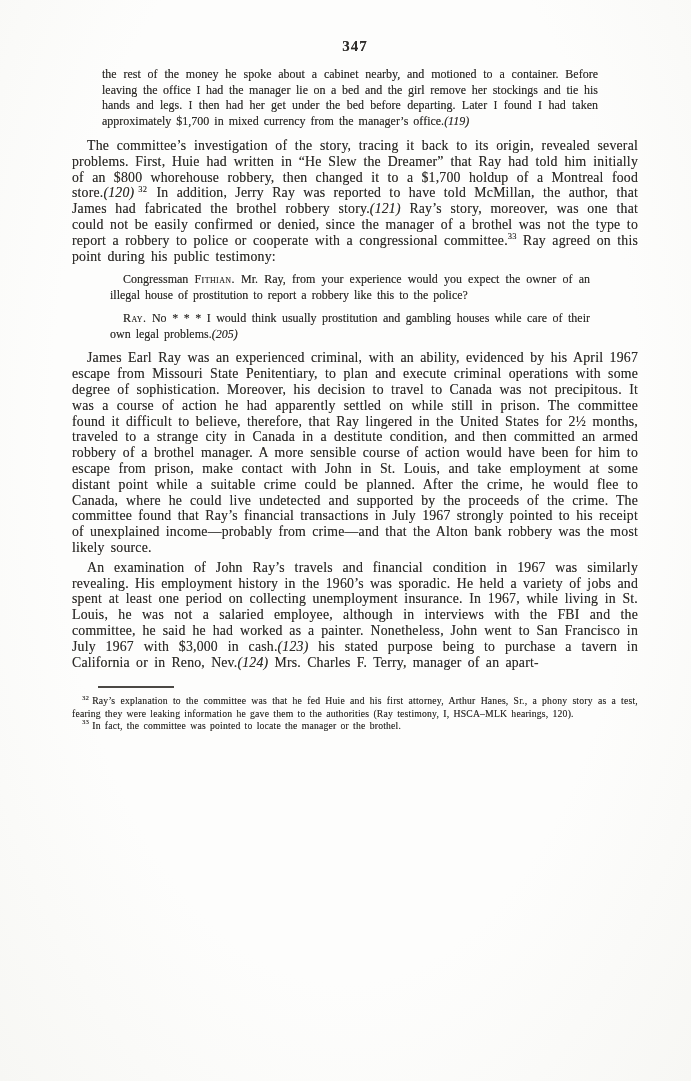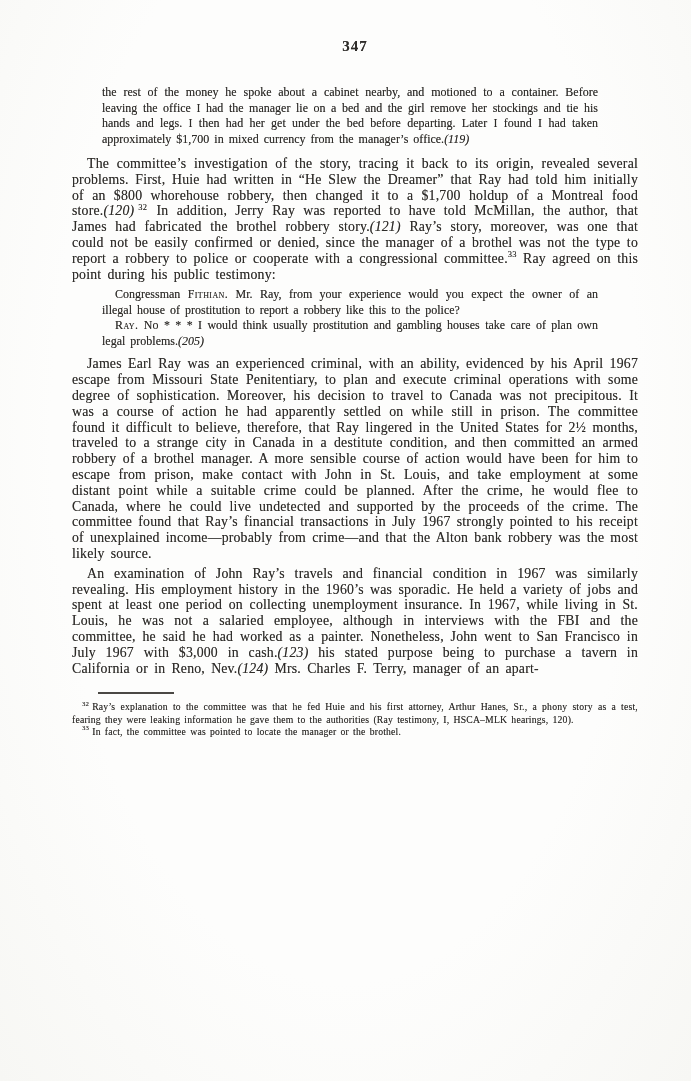--- a/index.html
+++ b/index.html
@@ -19,40 +19,40 @@
     position: absolute;
     left: 72px;
     top: 38px;
     width: 566px;
   }
   .page-number {
     text-align: center;
     font-size: 15px;
     font-weight: 700;
     letter-spacing: 1px;
-    margin-bottom: 30px;
+    margin-bottom: 12px;
   }
   .excerpt {
     margin: 0 40px 9px 30px;
     font-size: 12px;
     line-height: 15.5px;
     text-align: justify;
     word-spacing: 2px;
   }
   p.body {
     margin: 4px 0 4px 0;
     font-size: 13.8px;
     line-height: 15.8px;
     text-align: justify;
     text-indent: 15px;
     word-spacing: 2.5px;
     letter-spacing: 0.2px;
   }
   .testimony { margin: 5px 40px 7px 30px; }
-  .testimony p { margin: 0; text-indent: 13px; }
+  .testimony p { margin: 8px; text-indent: 13px; }
   .sc { font-variant: small-caps; letter-spacing: 0.4px; }
   .cite { font-style: italic; }
   sup.fnref {
     font-size: 8.5px;
     line-height: 0;
     vertical-align: super;
   }
   sup.fnref.gap { margin-left: 4px; margin-right: 1px; }
   .fn-rule {
     width: 76px;
@@ -82,21 +82,21 @@
   <div class="content">
 
     <div class="page-number">347</div>
 
     <div class="excerpt"><span>the rest of the money he spoke about a cabinet nearby, and motioned to a container. Before leaving the office I had the manager lie on a bed and the girl remove her stockings and tie his hands and legs. I then had her get under the bed before departing. Later I found I had taken approximately $1,700 in mixed currency from the manager’s office.</span><span class="cite">(119)</span></div>
 
     <p class="body"><span>The committee’s investigation of the story, tracing it back to its origin, revealed several problems. First, Huie had written in “He Slew the Dreamer” that Ray had told him initially of an $800 whorehouse robbery, then changed it to a $1,700 holdup of a Montreal food store.</span><span class="cite">(120)</span><sup class="fnref gap">32</sup><span> In addition, Jerry Ray was reported to have told McMillan, the author, that James had fabricated the brothel robbery story.</span><span class="cite">(121)</span><span> Ray’s story, moreover, was one that could not be easily confirmed or denied, since the manager of a brothel was not the type to report a robbery to police or cooperate with a congressional committee.</span><sup class="fnref">33</sup><span> Ray agreed on this point during his public testimony:</span></p>
 
     <div class="excerpt testimony">
       <p><span>Congressman </span><span class="sc">Fithian.</span><span> Mr. Ray, from your experience would you expect the owner of an illegal house of prostitution to report a robbery like this to the police?</span></p>
-      <p><span class="sc">Ray.</span><span> No * * * I would think usually prostitution and gambling houses take care of plan own legal problems.</span><span class="cite">(205)</span></p>
+      <p><span class="sc">Ray.</span><span> No * * * I would think usually prostitution and gambling houses while care of their own legal problems.</span><span class="cite">(205)</span></p>
     </div>
 
     <p class="body"><span>James Earl Ray was an experienced criminal, with an ability, evidenced by his April 1967 escape from Missouri State Penitentiary, to plan and execute criminal operations with some degree of sophistication. Moreover, his decision to travel to Canada was not precipitous. It was a course of action he had apparently settled on while still in prison. The committee found it difficult to believe, therefore, that Ray lingered in the United States for 2½ months, traveled to a strange city in Canada in a destitute condition, and then committed an armed robbery of a brothel manager. A more sensible course of action would have been for him to escape from prison, make contact with John in St. Louis, and take employment at some distant point while a suitable crime could be planned. After the crime, he would flee to Canada, where he could live undetected and supported by the proceeds of the crime. The committee found that Ray’s financial transactions in July 1967 strongly pointed to his receipt of unexplained income—probably from crime—and that the Alton bank robbery was the most likely source.</span></p>
 
     <p class="body"><span>An examination of John Ray’s travels and financial condition in 1967 was similarly revealing. His employment history in the 1960’s was sporadic. He held a variety of jobs and spent at least one period on collecting unemployment insurance. In 1967, while living in St. Louis, he was not a salaried employee, although in interviews with the FBI and the committee, he said he had worked as a painter. Nonetheless, John went to San Francisco in July 1967 with $3,000 in cash.</span><span class="cite">(123)</span><span> his stated purpose being to purchase a tavern in California or in Reno, Nev.</span><span class="cite">(124)</span><span> Mrs. Charles F. Terry, manager of an apart-</span></p>
 
     <div class="fn-rule"></div>
 
     <div class="footnotes">
       <p><sup class="fnmark">32</sup><span>Ray’s explanation to the committee was that he fed Huie and his first attorney, Arthur Hanes, Sr., a phony story as a test, fearing they were leaking information he gave them to the authorities (Ray testimony, I, HSCA–MLK hearings, 120).</span></p>

